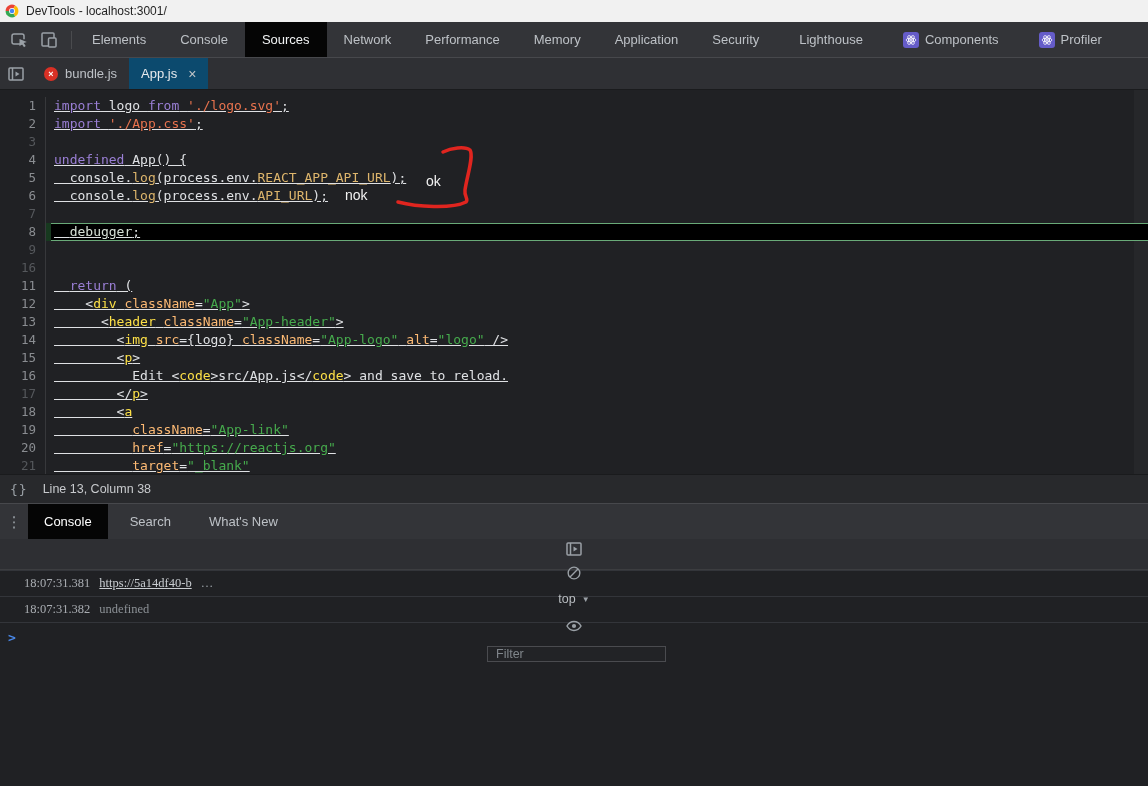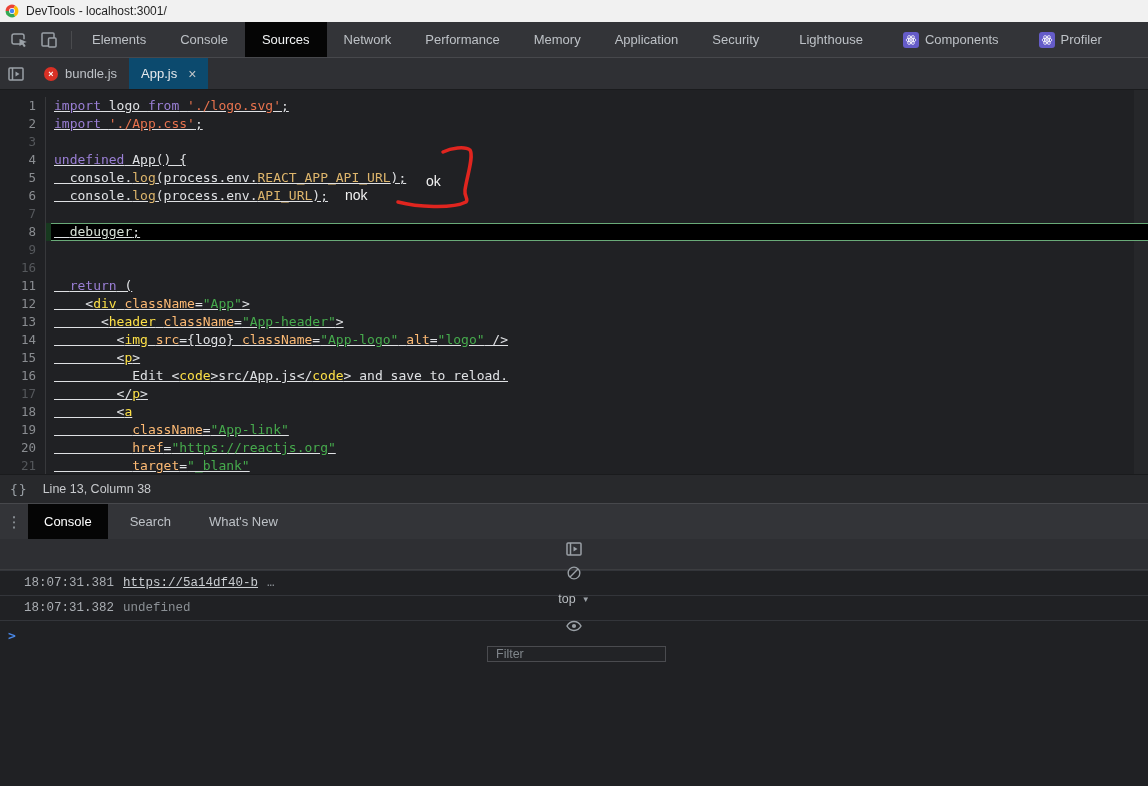--- a/index.html
+++ b/index.html
@@ -69,21 +69,21 @@
     display:flex; align-items:center; padding:0 7px; gap:5px;flex-direction:column; }
   .ctx { color:#b9bdc1; font-size:12.5px; display:flex; align-items:center; gap:6px; padding:0 7px; }
   .caret { font-size:8px; color:#9aa0a6; }
   .filter-input { flex:1; height:16px; background:#222326; border:1px solid #4a4b4f;
     color:#dadce0; font-size:12.5px; padding:0 8px; margin-left:5px; outline:none;
     font-family:"Liberation Sans", sans-serif; }
   .filter-input::placeholder { color:#80868b; }
   
   .console-messages { border-top:1px solid #33353a; }
   .msg-row { display:flex; gap:9px; padding:5px 0 5px 24px; border-bottom:1px solid #33353a;
-    font-family:Liberation Mono, monospace; font-size:12.5px; color:#9aa0a6; }
+    font-family:Liberation Serif, serif; font-size:12.5px; color:#9aa0a6; }
   .msg-time { color:#a9adb2; }
   .msg-text { color:#8b9095;text-align:center; }
   .msg-link { color:#c9cdd1; text-decoration:underline; }
   .msg-suffix { color:#9aa0a6; }
   .prompt-row { padding:7px 0 0 8px; color:#4a88e8;
     font-family:"DejaVu Sans Mono", monospace; font-size:13px; font-weight:bold; }
   svg.lineicon { stroke:#9aa0a6; fill:none; stroke-width:1.5; }
 </style>
 </head>
 <body>

